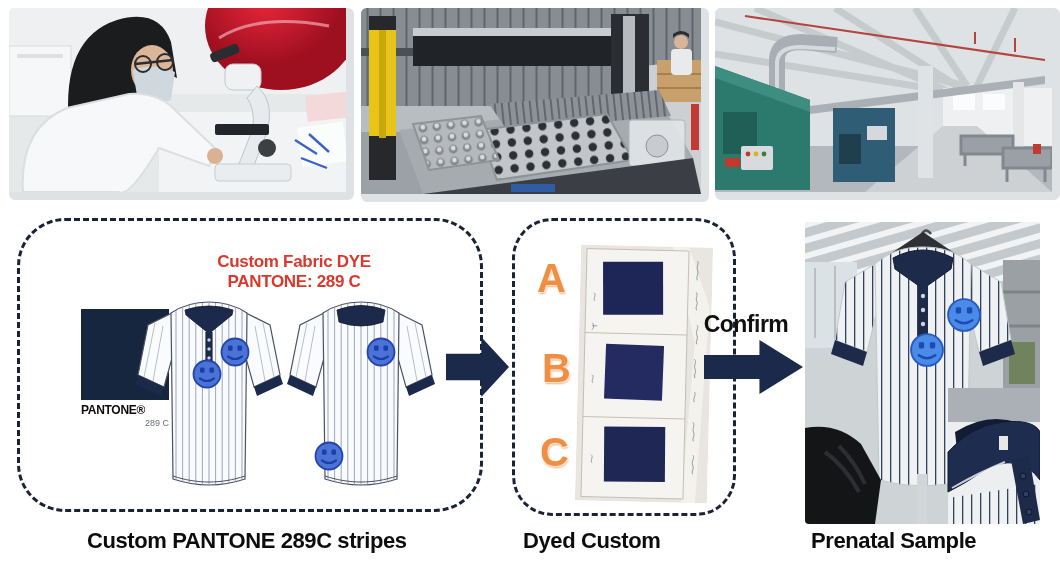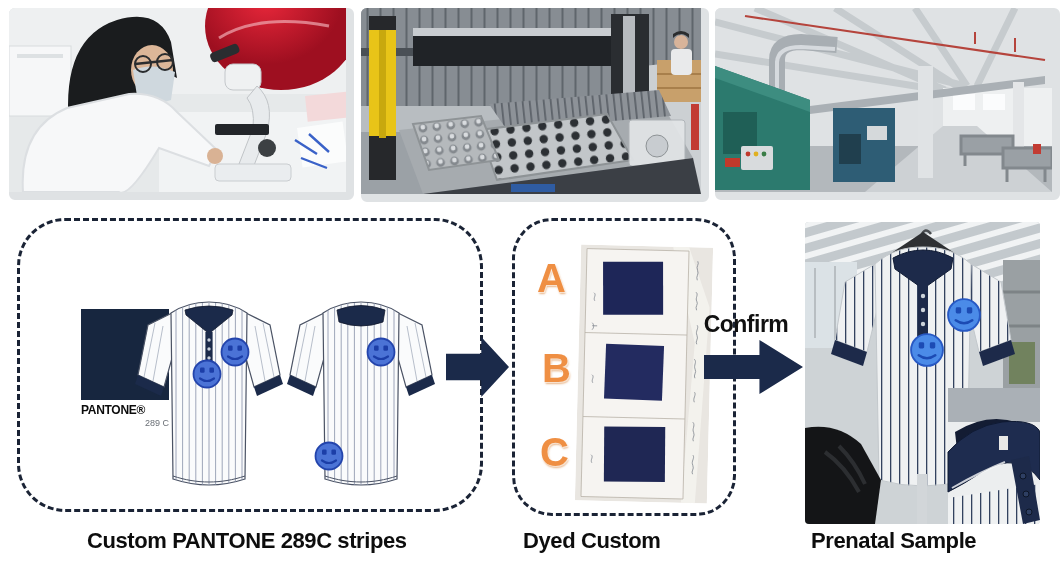--- a/index.html
+++ b/index.html
@@ -203,20 +203,22 @@
           <path d="M250 146 l0 12 M292 146 l0 12"></path>
         <rect x="288" y="140" width="49" height="20"></rect>
           <path d="M292 160 l0 14 M330 160 l0 14"></path>
       </g>
       <rect x="318" y="136" width="8" height="10" fill="#c23b32"></rect>
     </svg>
   </div>
 
   <div class="dashed-box" id="design-box">
     <div class="dye-note">
+      <div>Custom Fabric DYE</div>
+      <div>PANTONE: 289 C</div>
     </div>
 
     <div class="pantone-chip">
       <div class="pantone-swatch"></div>
       <div class="pantone-brand">PANTONE®</div>
       <div class="pantone-code">289 C</div>
     </div>
 
     <svg class="abs" id="polo-front" width="148" height="188" viewBox="0 0 148 188">
       <defs>

